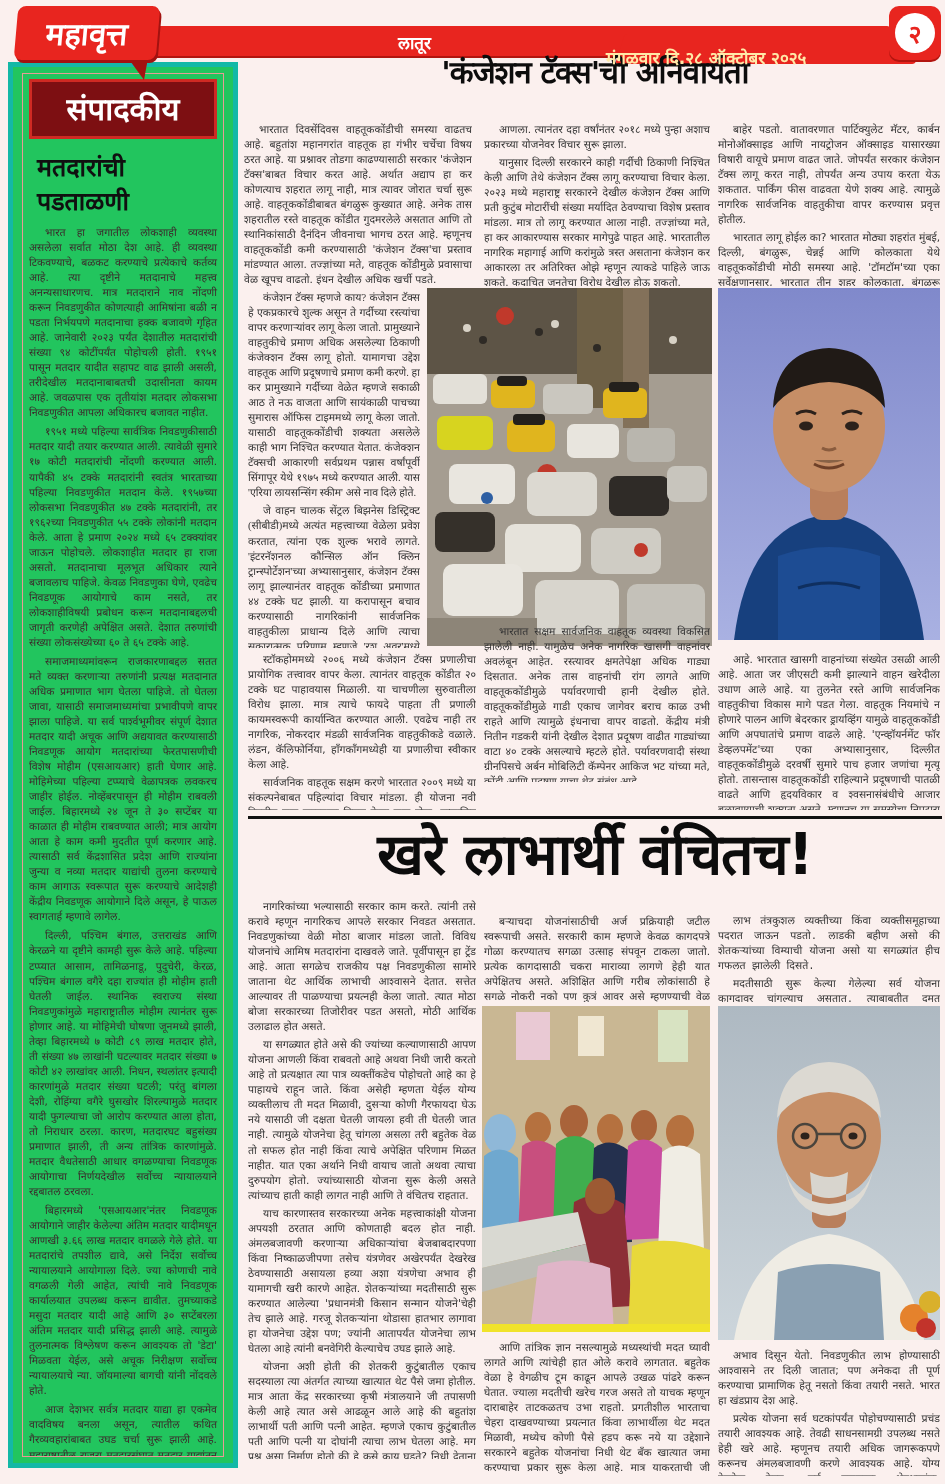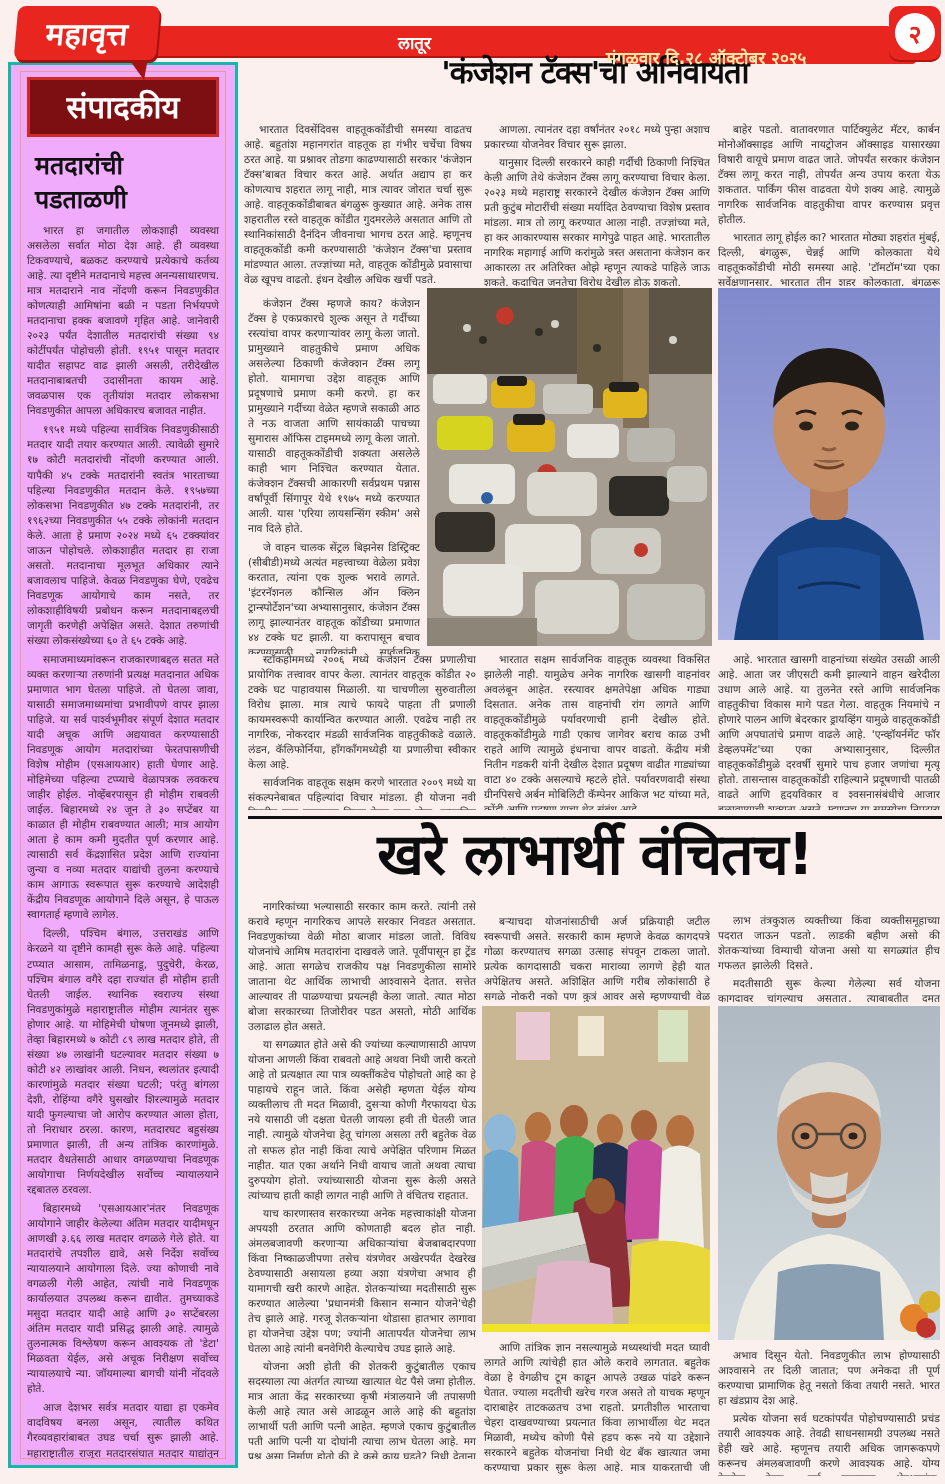--- a/index.html
+++ b/index.html
@@ -27,21 +27,21 @@
   .masthead-date{position:absolute;left:606px;top:46px;color:#ffe9a8;
     font-weight:700;font-size:17px;z-index:4;}
   .masthead-page{position:absolute;right:4px;top:6px;width:52px;height:54px;
     background:#e8251f;border-radius:10px;display:flex;align-items:center;
     justify-content:center;z-index:4;box-shadow:0 2px 0 #b2150f;}
   .page-circle{width:40px;height:40px;background:#ffffff;border-radius:50%;
     color:#e8251f;font-size:25px;font-weight:800;display:flex;
     align-items:center;justify-content:center;}
   
   .editorial{position:absolute;left:8px;top:62px;width:230px;height:1406px;
-    background:#f0abfc;border:3px solid #14b8a6;box-sizing:border-box;
+    background:#22c55e;border:5px solid #14b8a6;box-sizing:border-box;
     padding:6px 9px;overflow:hidden;}
   .editorial-inner{border:1px solid #e79b95;height:100%;box-sizing:border-box;
     padding:5px 6px;overflow:hidden;}
   .editorial-label{background:#7d0f12;border:3px solid #cf2a23;color:#fff;
     text-align:center;font-size:31px;font-weight:800;padding:5px 0 7px;
     margin:0 0 10px;}
   .editorial-title{font-size:25px;font-weight:800;
     color:#101010;margin:2px 8px 8px;}
   .editorial p{font-size:10.6px;line-height:1.42;text-align:justify;
     color:#3b2b2b;margin:0 0 4px;text-indent:16px;}
@@ -99,21 +99,21 @@
   </div>
   <div class="seg" style="left:484px;top:122px;width:226px;height:164px;">
     <p>आणला. त्यानंतर दहा वर्षांनंतर २०१८ मध्ये पुन्हा अशाच प्रकारच्या योजनेवर विचार सुरू झाला.</p>
     <p>यानुसार दिल्ली सरकारने काही गर्दीची ठिकाणी निश्चित केली आणि तेथे कंजेशन टॅक्स लागू करण्याचा विचार केला. २०२३ मध्ये महाराष्ट्र सरकारने देखील कंजेशन टॅक्स आणि प्रती कुटुंब मोटारींची संख्या मर्यादित ठेवण्याचा विशेष प्रस्ताव मांडला. मात्र तो लागू करण्यात आला नाही. तज्ज्ञांच्या मते, हा कर आकारण्यास सरकार मागेपुढे पाहत आहे. भारतातील नागरिक महागाई आणि करांमुळे त्रस्त असताना कंजेशन कर आकारला तर अतिरिक्त ओझे म्हणून त्याकडे पाहिले जाऊ शकते. कदाचित जनतेचा विरोध देखील होऊ शकतो.</p>
   </div>
   <div class="seg" style="left:718px;top:122px;width:222px;height:164px;">
     <p>बाहेर पडतो. वातावरणात पार्टिक्युलेट मॅटर, कार्बन मोनोऑक्साइड आणि नायट्रोजन ऑक्साइड यासारख्या विषारी वायूचे प्रमाण वाढत जाते. जोपर्यंत सरकार कंजेशन टॅक्स लागू करत नाही, तोपर्यंत अन्य उपाय करता येऊ शकतात. पार्किंग फीस वाढवता येणे शक्य आहे. त्यामुळे नागरिक सार्वजनिक वाहतुकीचा वापर करण्यास प्रवृत्त होतील.</p>
     <p>भारतात लागू होईल का? भारतात मोठ्या शहरांत मुंबई, दिल्ली, बंगळुरू, चेन्नई आणि कोलकाता येथे वाहतूककोंडीची मोठी समस्या आहे. 'टॉमटॉम'च्या एका सर्वेक्षणानुसार, भारतात तीन शहर कोलकाता, बंगळुरू आणि पुणे यांची वाहतूक कामगिरी अतिशय खराब असून ते पहिल्या पाचमध्ये आहेत. या यादीत पहिले स्थान कोलंबियाच्या बॅरेंक्विलाचे</p>
   </div>
 
-  <div class="seg" style="left:248px;top:296px;width:172px;height:358px;">
+  <div class="seg" style="left:248px;top:290px;width:172px;height:358px;font-family:Liberation Serif, serif;">
     <p>कंजेशन टॅक्स म्हणजे काय? कंजेशन टॅक्स हे एकप्रकारचे शुल्क असून ते गर्दीच्या रस्त्यांचा वापर करणाऱ्यांवर लागू केला जातो. प्रामुख्याने वाहतुकीचे प्रमाण अधिक असलेल्या ठिकाणी कंजेक्शन टॅक्स लागू होतो. यामागचा उद्देश वाहतूक आणि प्रदूषणाचे प्रमाण कमी करणे. हा कर प्रामुख्याने गर्दीच्या वेळेत म्हणजे सकाळी आठ ते नऊ वाजता आणि सायंकाळी पाचच्या सुमारास ऑफिस टाइममध्ये लागू केला जातो. यासाठी वाहतूककोंडीची शक्यता असलेले काही भाग निश्चित करण्यात येतात. कंजेक्शन टॅक्सची आकारणी सर्वप्रथम पन्नास वर्षांपूर्वी सिंगापूर येथे १९७५ मध्ये करण्यात आली. यास 'एरिया लायसन्सिंग स्कीम' असे नाव दिले होते.</p>
     <p>जे वाहन चालक सेंट्रल बिझनेस डिस्ट्रिक्ट (सीबीडी)मध्ये अत्यंत महत्त्वाच्या वेळेला प्रवेश करतात, त्यांना एक शुल्क भरावे लागते. 'इंटरनॅशनल कौन्सिल ऑन क्लिन ट्रान्स्पोर्टेशन'च्या अभ्यासानुसार, कंजेशन टॅक्स लागू झाल्यानंतर वाहतूक कोंडीच्या प्रमाणात ४४ टक्के घट झाली. या करापासून बचाव करण्यासाठी नागरिकांनी सार्वजनिक वाहतुकीला प्राधान्य दिले आणि त्याचा सकारात्मक परिणाम म्हणजे 'रश अवर'मध्ये सार्वजनिक वाहतुकीचा वापर करणाऱ्या प्रवाशांची संख्या २० टक्क्यांनी वाढली.</p>
   </div>
 
   <div class="photo" style="left:427px;top:288px;width:285px;height:358px;">
     <svg viewBox="0 0 285 358" preserveAspectRatio="none">
       <rect width="285" height="358" fill="#a59d91"></rect>
       <rect width="285" height="86" fill="#5d5446"></rect>
       <rect x="150" y="0" width="70" height="120" fill="#6e6046"></rect>
       <rect x="196" y="0" width="26" height="140" fill="#83715a"></rect>
@@ -174,21 +174,21 @@
       <path d="M96 176 Q111 184 126 176" stroke="#6e4028" stroke-width="3" fill="none"></path>
       <path d="M96 172 Q111 178 126 172" fill="#4a3526" opacity="0.5"></path>
       <path d="M80 300 Q111 290 142 300" stroke="#0f2f5f" stroke-width="3" fill="none"></path>
     </svg>
   </div>
 
   <div class="seg" style="left:248px;top:652px;width:228px;height:158px;">
     <p>स्टॉकहोममध्ये २००६ मध्ये कंजेशन टॅक्स प्रणालीचा प्रायोगिक तत्त्वावर वापर केला. त्यानंतर वाहतूक कोंडीत २० टक्के घट पाहावयास मिळाली. या चाचणीला सुरुवातीला विरोध झाला. मात्र त्याचे फायदे पाहता ती प्रणाली कायमस्वरूपी कार्यान्वित करण्यात आली. एवढेच नाही तर नागरिक, नोकरदार मंडळी सार्वजनिक वाहतुकीकडे वळाले. लंडन, कॅलिफोर्निया, हाँगकाँगमध्येही या प्रणालीचा स्वीकार केला आहे.</p>
     <p>सार्वजनिक वाहतूक सक्षम करणे भारतात २००९ मध्ये या संकल्पनेबाबत पहिल्यांदा विचार मांडला. ही योजना नवी दिल्लीत लागू करण्याचा विचार केला जात होता. तत्कालिन काळात दिल्लीच्या मुख्यमंत्री शिला दीक्षित यांनी प्रस्ताव मांडला. यानुसार खासगी वाहनांनी दिल्लीत प्रवेश केल्यास त्यांना अतिरिक्त कर भरावा लागेल, असे प्रस्तावात म्हटले होते. सार्वजनिक वाहतुकीचा वापर वाढण्यासाठी त्यांनी हा प्रस्ताव</p>
   </div>
-  <div class="seg" style="left:484px;top:652px;width:226px;height:158px;">
+  <div class="seg" style="left:484px;top:624px;width:226px;height:158px;">
     <p>भारतात सक्षम सार्वजनिक वाहतूक व्यवस्था विकसित झालेली नाही. यामुळेच अनेक नागरिक खासगी वाहनांवर अवलंबून आहेत. रस्त्यावर क्षमतेपेक्षा अधिक गाड्या दिसतात. अनेक तास वाहनांची रांग लागते आणि वाहतूककोंडीमुळे पर्यावरणाची हानी देखील होते. वाहतूककोंडीमुळे गाडी एकाच जागेवर बराच काळ उभी राहते आणि त्यामुळे इंधनाचा वापर वाढतो. केंद्रीय मंत्री नितीन गडकरी यांनी देखील देशात प्रदूषण वाढीत गाड्यांच्या वाटा ४० टक्के असल्याचे म्हटले होते. पर्यावरणवादी संस्था ग्रीनपिसचे अर्बन मोबिलिटी कॅम्पेनर आकिज भट यांच्या मते, कोंडी आणि प्रदूषण याचा थेट संबंध आहे.</p>
 
   </div>
   <div class="seg" style="left:718px;top:652px;width:222px;height:158px;">
     <p>आहे. भारतात खासगी वाहनांच्या संख्येत उसळी आली आहे. आता जर जीएसटी कमी झाल्याने वाहन खरेदीला उधाण आले आहे. या तुलनेत रस्ते आणि सार्वजनिक वाहतुकीचा विकास मागे पडत गेला. वाहतूक नियमांचे न होणारे पालन आणि बेदरकार ड्रायव्हिंग यामुळे वाहतूककोंडी आणि अपघातांचे प्रमाण वाढले आहे. 'एन्व्हॉयर्नमेंट फॉर डेव्हलपमेंट'च्या एका अभ्यासानुसार, दिल्लीत वाहतूककोंडीमुळे दरवर्षी सुमारे पाच हजार जणांचा मृत्यू होतो. तासन्तास वाहतूककोंडी राहिल्याने प्रदूषणाची पातळी वाढते आणि हृदयविकार व श्वसनासंबंधीचे आजार बळावण्याची शक्यता असते. म्हणूनच या समस्येचा निपटारा करण्यासाठी वास्तूरचनाकार, वाहतूक तज्ज्ञ आणि नगर रचनाकारांनी भारतातील महानगरात कंजेशन टॅक्स लागू करण्याचा प्रस्ताव वेळोवेळी मांडला.</p>
   </div>
 
   <div class="rule"></div>
 
   <div class="headline2">खरे लाभार्थी वंचितच!</div>

